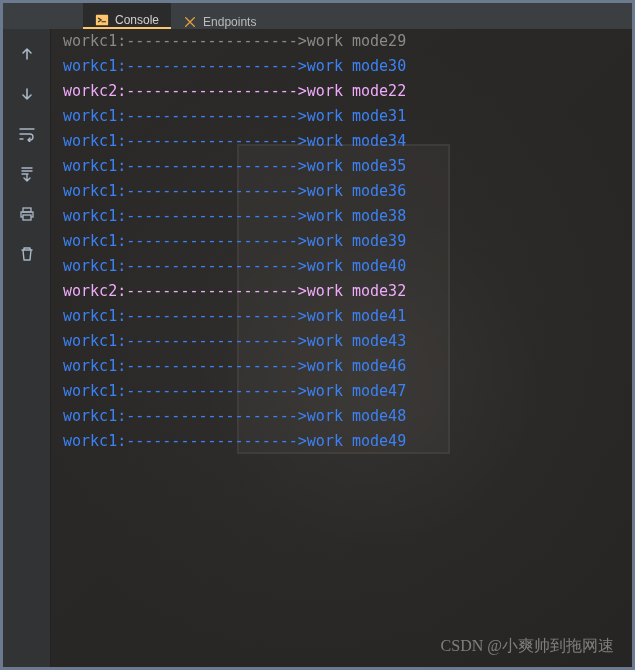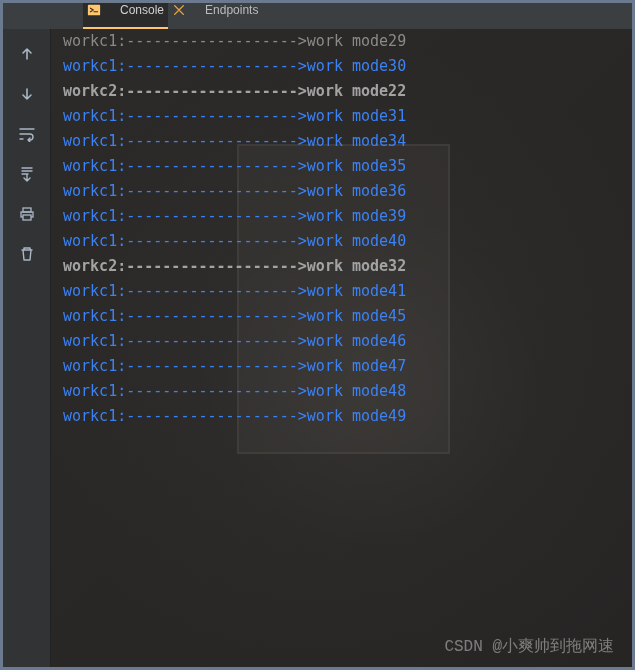--- a/index.html
+++ b/index.html
@@ -21,23 +21,23 @@
     }
     .tabs {
       display: flex;
       height: 26px;
       background: #3c3f41;
       align-items: stretch;
       padding-left: 80px;
     }
     .tab {
       display: flex;
-      align-items: flex-start;
-      gap: 19px;
-      padding: 0 4px;
+      align-items: flex-end;
+      gap: 6px;
+      padding: 0 12px;
       color: #bbbbbb;
       font-family: -apple-system, 'Segoe UI', sans-serif;
       font-size: 12px;
       cursor: pointer;
     }
     .tab.active {
       background: #2b2b2b;
       border-bottom: 2px solid #ffc66d;
       color: #d0d0d0;
     }
@@ -97,26 +97,26 @@
       position: relative;
       padding: 0 0 0 12px;
       line-height: 25px;
     }
     .line {
       color: #3b82f6;
       white-space: pre;
       font-weight: 500;
     }
     .line.first { color: #8a8a8a; }
-    .line.hl { color: #a3a3a3; font-weight: bold; }
+    .line.hl { color: #f0abfc; }
     .watermark {
       position: absolute;
       right: 18px;
       bottom: 10px;
-      font-family: Liberation Mono, monospace;
+      font-family: Liberation Serif, serif;
       font-size: 16px;
       color: rgba(230,230,230,0.45);
       pointer-events: none;
     }
   </style>
 </head>
 <body>
 
 <div class="outer-border">
   <div class="tabs">
@@ -178,25 +178,26 @@
     <div class="console">
       <div class="console-bg"></div>
       <div class="console-lines" id="console-lines">
           <div class="line first">workc1:-------------------&gt;work mode29</div>
           <div class="line ">workc1:-------------------&gt;work mode30</div>
           <div class="line hl">workc2:-------------------&gt;work mode22</div>
           <div class="line ">workc1:-------------------&gt;work mode31</div>
           <div class="line ">workc1:-------------------&gt;work mode34</div>
           <div class="line ">workc1:-------------------&gt;work mode35</div>
           <div class="line ">workc1:-------------------&gt;work mode36</div>
+          <div class="line ">workc1:-------------------&gt;work mode38</div>
           <div class="line ">workc1:-------------------&gt;work mode39</div>
           <div class="line ">workc1:-------------------&gt;work mode40</div>
           <div class="line hl">workc2:-------------------&gt;work mode32</div>
           <div class="line ">workc1:-------------------&gt;work mode41</div>
-          <div class="line ">workc1:-------------------&gt;work mode45</div>
+          <div class="line ">workc1:-------------------&gt;work mode43</div>
           <div class="line ">workc1:-------------------&gt;work mode46</div>
           <div class="line ">workc1:-------------------&gt;work mode47</div>
           <div class="line ">workc1:-------------------&gt;work mode48</div>
           <div class="line ">workc1:-------------------&gt;work mode49</div>
         </div>
     </div>
   </div>
 
   <div class="watermark">CSDN @小爽帅到拖网速</div>
 </div>

